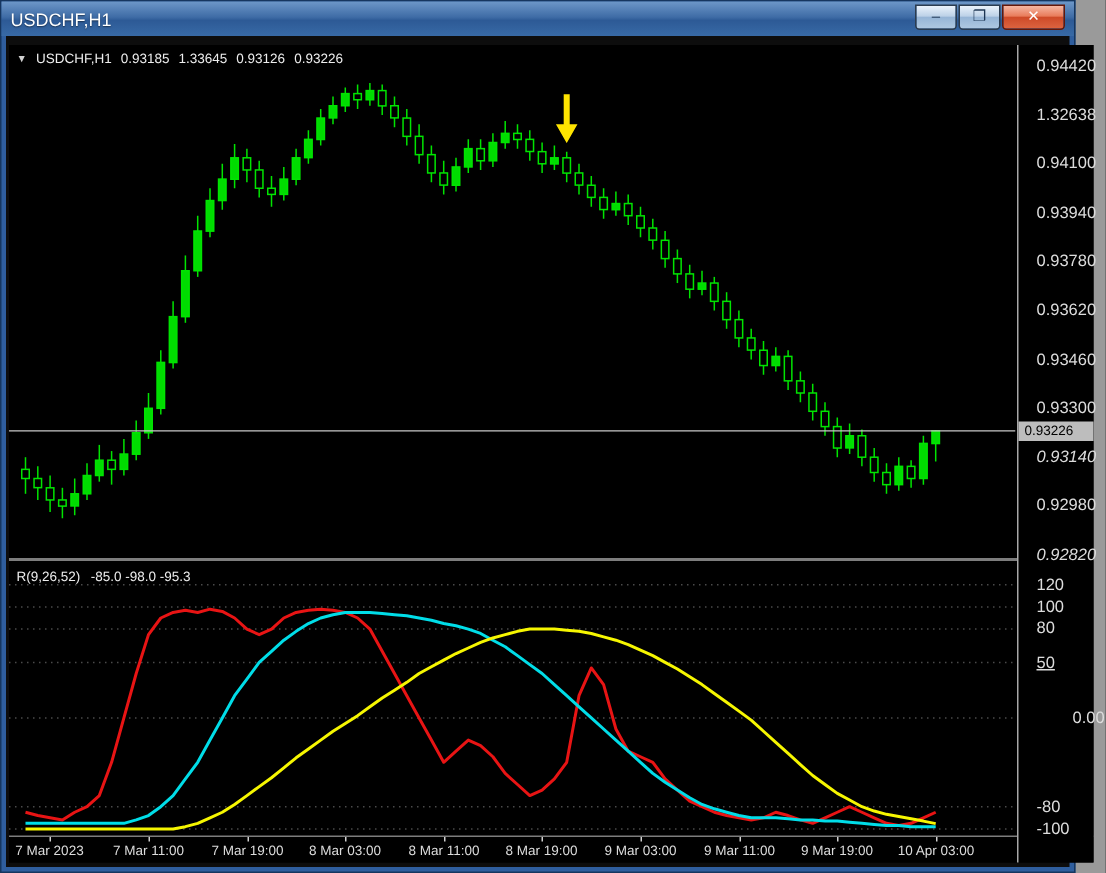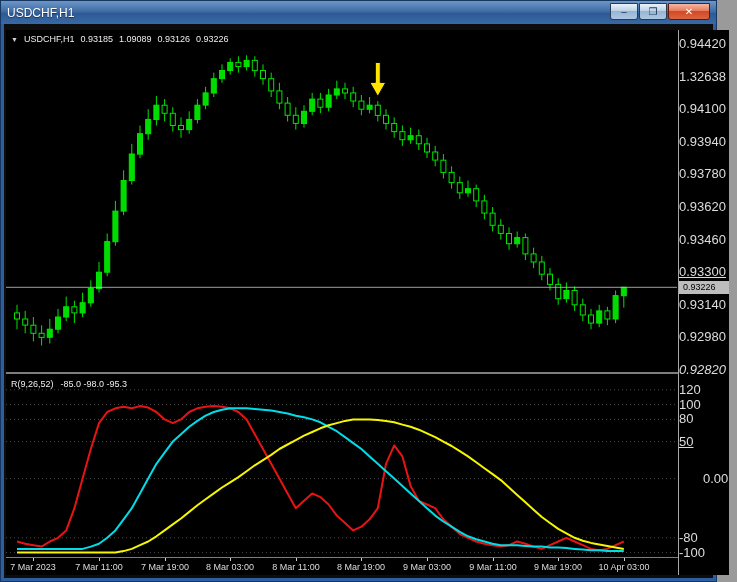--- a/index.html
+++ b/index.html
@@ -38,21 +38,21 @@
   #main-svg{position:absolute;left:0;top:0;}
   #ind-svg{position:absolute;left:0;top:345px;}
   .pane-divider{position:absolute;left:0;width:723px;background:#7d7d7d;}
   .divider-1{top:342px;height:2px;}
   .divider-2{top:527px;height:1px;}
   .price-scale{
     position:absolute;left:672px;top:0;width:51px;height:545px;
     border-left:1px solid #a8a8a8;background:#000;
   }
   .axis-label{
-    position:absolute;left:0;font-size:13px;line-height:10px;color:#dcdcdc;white-space:nowrap;
+    position:absolute;left:12px;font-size:11px;line-height:10px;color:#dcdcdc;white-space:nowrap;
   }
   .price-box{
     position:absolute;left:0;width:100%;height:13px;
     background:#bdbdbd;color:#000;font-size:9px;line-height:13px;
     padding-left:4px;
   }
   .time-axis{position:absolute;left:0;top:528px;width:672px;height:17px;background:#000;}
   .time-label{position:absolute;top:4px;width:70px;margin-left:-35px;text-align:center;font-size:9px;color:#dcdcdc;white-space:nowrap;}
   .time-tick{position:absolute;top:0;width:1px;height:3px;background:#cfcfcf;}
   .ohlc-overlay{
@@ -235,21 +235,21 @@
             <rect x="615.3" y="257.3" width="5" height="8.4" fill="#00dc00" stroke="#00e400" stroke-width="1"></rect>
           </g>
           <line x1="0" y1="257.3" x2="671" y2="257.3" stroke="#c8c8c8" stroke-width="0.8"></line>
           <path d="M369.29999999999995 32.38713519952318 h5 v20 h5.5 l-8 14 l-8 -14 h5.5 z" fill="#ffe400" stroke="#000" stroke-width="1"></path>
         </svg>
 
       <div class="ohlc-overlay">
         <span class="dd">▼</span>
         <span>USDCHF,H1</span>
         <span>0.93185</span>
-        <span>1.09089</span>
+        <span>1.33645</span>
         <span>0.93126</span>
         <span>0.93226</span>
       </div>
 
       <div class="pane-divider divider-1"></div>
 
       <svg id="ind-svg" width="671" height="182">
           <line x1="0" y1="14.8" x2="671" y2="14.8" stroke="#4a4a4a" stroke-width="1" stroke-dasharray="1 3"></line>
           <line x1="0" y1="29.6" x2="671" y2="29.6" stroke="#4a4a4a" stroke-width="1" stroke-dasharray="1 3"></line>
           <line x1="0" y1="44.4" x2="671" y2="44.4" stroke="#4a4a4a" stroke-width="1" stroke-dasharray="1 3"></line>
@@ -294,22 +294,22 @@
 
       <div class="price-scale" id="price-scale">
         <div class="price-box" id="price-box" style="top: 251px;">0.93226</div>
       <div class="axis-label" style="top: 9.05479px;">0.94420</div>
           <div class="axis-label" style="top: 41.6456px;">1.32638</div>
           <div class="axis-label" style="top: 74.2365px;">0.94100</div>
           <div class="axis-label" style="top: 106.827px;">0.93940</div>
           <div class="axis-label" style="top: 139.418px;">0.93780</div>
           <div class="axis-label" style="top: 172.009px;">0.93620</div>
           <div class="axis-label" style="top: 204.6px;">0.93460</div>
-          <div class="axis-label" style="top: 237.191px; text-decoration: underline;">0.93300</div>
-          <div class="axis-label" style="top: 269.781px;">0.93140</div>
+          <div class="axis-label" style="top: 237.191px;">0.93300</div>
+          <div class="axis-label" style="top: 269.781px; font-style: italic;">0.93140</div>
           <div class="axis-label" style="top: 302.372px;">0.92980</div>
           <div class="axis-label" style="top: 334.963px; font-style: italic;">0.92820</div>
           <div class="axis-label" style="top: 354.797px;">120</div>
           <div class="axis-label" style="top: 369.593px;">100</div>
           <div class="axis-label" style="top: 384.39px;">80</div>
           <div class="axis-label" style="top: 406.585px; text-decoration: underline;">50</div>
           <div class="axis-label" style="top: 443.577px; margin-left: 24px;">0.00</div>
           <div class="axis-label" style="top: 502.764px;">-80</div>
           <div class="axis-label" style="top: 517.561px;">-100</div>
         </div>

